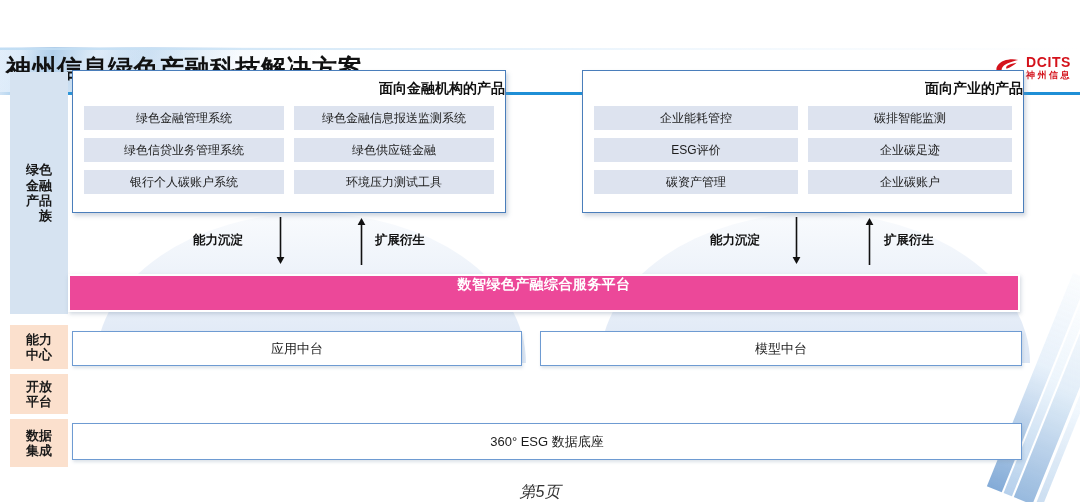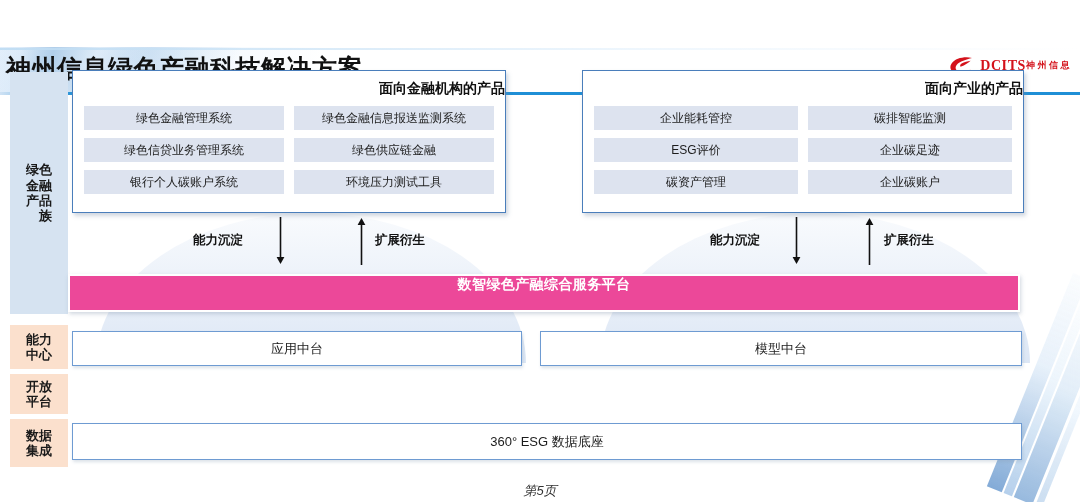--- a/index.html
+++ b/index.html
@@ -23,21 +23,21 @@
   }
   .hdr-title{position:absolute;left:6px;top:5px;font-size:25px;font-weight:bold;color:#111;letter-spacing:.5px;white-space:nowrap;}
   .hdr-rule{position:absolute;left:0;top:45px;width:1080px;height:3px;
     background:linear-gradient(90deg,#cfe2f4 0%,#1f8fd6 7%,#1f8fd6 99%,#1f8fd6 100%);}
   .hdr-rule-soft{position:absolute;left:0;top:48px;width:1080px;height:2px;
     background:linear-gradient(90deg,rgba(190,220,243,.9) 0%,rgba(232,243,252,.7) 60%,rgba(255,255,255,0) 100%);}
 
   
   .logo{position:absolute;right:8px;top:8px;display:flex;align-items:center;gap:5px;}
   .logo-mark{width:26px;height:22px;position:relative;}
-  .logo-text{display:flex;flex-direction:row;line-height:1;font-family:Liberation Serif, serif;}
+  .logo-text{display:flex;flex-direction:column;line-height:1;}
   .logo-en{font-size:14px;font-weight:bold;color:#d4121b;letter-spacing:.6px;}
   .logo-cn{font-size:9px;font-weight:bold;color:#d4121b;letter-spacing:2.5px;margin-top:2px;}
 
   
   .corner-streak{position:absolute;right:-20px;bottom:-30px;width:150px;height:230px;
     transform:rotate(22deg);transform-origin:bottom right;overflow:hidden;opacity:.85;}
   .corner-streak i{position:absolute;display:block;height:260px;top:-20px;}
   .cs1{left:28px;width:16px;background:linear-gradient(180deg,rgba(255,255,255,0) 0%,rgba(205,225,245,.55) 45%,rgba(74,132,196,.85) 100%);}
   .cs2{left:46px;width:9px;background:linear-gradient(180deg,rgba(255,255,255,0) 10%,rgba(224,238,250,.7) 50%,rgba(140,181,224,.8) 100%);}
   .cs3{left:57px;width:20px;background:linear-gradient(180deg,rgba(255,255,255,0) 5%,rgba(190,216,240,.5) 50%,rgba(93,146,203,.8) 100%);}
@@ -85,21 +85,21 @@
   .mid-box{position:absolute;border:1.4px solid #6e9bd2;background:#fff;
     display:flex;align-items:center;justify-content:center;font-size:13px;color:#1c1c1c;
     box-shadow:1px 2px 3px rgba(130,150,175,.28);}
   .mid-app{left:72px;top:331px;width:448px;height:33px;}
   .mid-model{left:540px;top:331px;width:480px;height:33px;}
   .row-open{left:72px;top:376px;width:948px;height:33px;}
   .row-data{left:72px;top:423px;width:948px;height:35px;}
 
   
   .footer{position:absolute;left:0;right:0;top:482px;text-align:center;
-    font-size:13px;font-style:italic;color:#333;}
+    font-size:16px;font-style:italic;color:#333;}
 </style>
 </head>
 <body>
 
 <div class="slide">
 
   <div class="corner-streak">
     <i class="cs1"></i>
       <i class="cs2"></i>
       <i class="cs3"></i>

